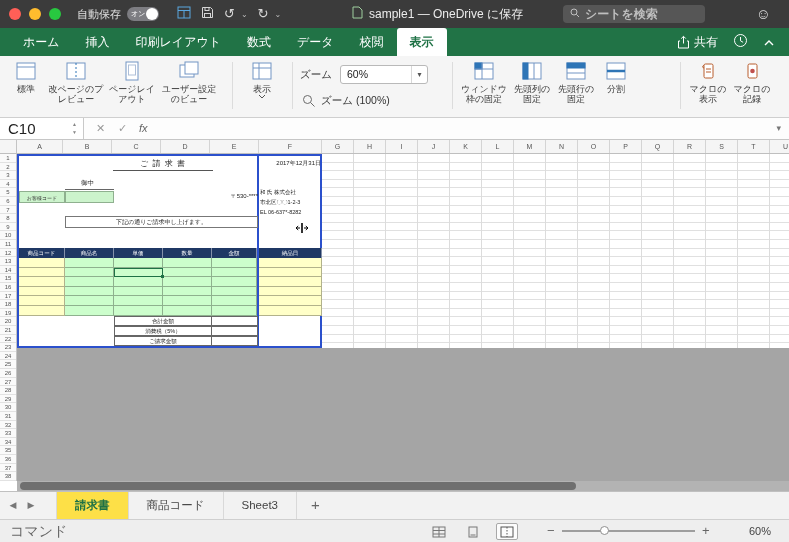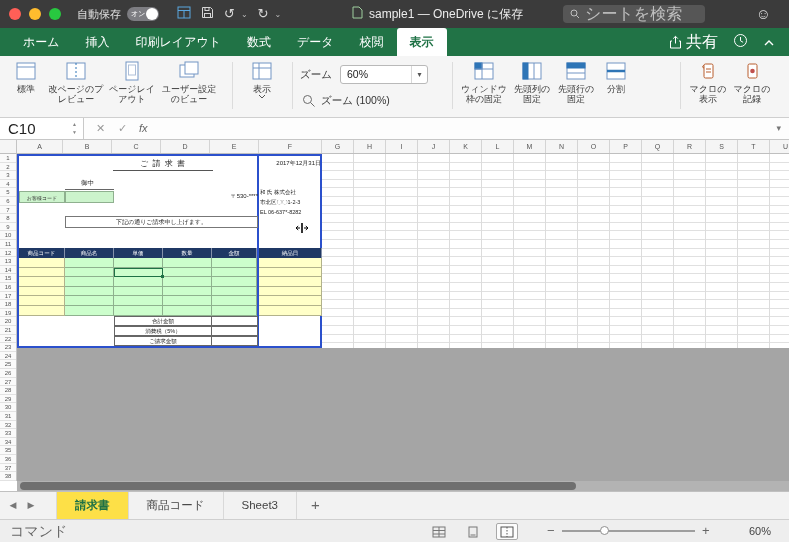--- a/index.html
+++ b/index.html
@@ -17,30 +17,30 @@
   .toggle{margin-left:6px;width:32px;height:14px;border-radius:7px;background:#7d7d82;position:relative;display:inline-block;}
   .toggle .tg-text{position:absolute;left:4px;top:0;font-size:7px;line-height:14px;color:#fff;}
   .toggle .knob{position:absolute;right:1px;top:1px;width:12px;height:12px;border-radius:50%;background:#fff;}
   .tb-icons{display:flex;align-items:center;gap:10px;margin-left:18px;}
   .tb-ic{font-size:13px;color:#d6d6d6;line-height:28px;}
   .tb-caret{font-size:8px;color:#bdbdbd;margin-left:-4px;}
   .title-wrap{position:absolute;left:352px;top:0;height:28px;display:flex;align-items:center;gap:6px;}
   .win-title{font-size:12px;color:#ececec;white-space:nowrap;}
   .search{position:absolute;right:84px;top:5px;width:142px;height:18px;border-radius:4px;
     background:rgba(255,255,255,.14);display:flex;align-items:center;gap:5px;padding:0 7px;}
-  .search span{font-size:16px;color:#bfbfbf;white-space:nowrap;}
+  .search span{font-size:12px;color:#bfbfbf;white-space:nowrap;font-weight:bold;}
   .smiley{position:absolute;right:18px;top:0;font-size:15px;color:#dedede;line-height:28px;}
 
   
   .tabbar{position:absolute;left:0;top:28px;width:789px;height:28px;background:#217346;
     display:flex;align-items:stretch;color:#fff;}
   .rtab{padding:0 13px;font-size:12px;line-height:28px;cursor:default;white-space:nowrap;}
   .rtab.active{background:#fff;color:#1e7145;font-weight:bold;border-radius:3px 3px 0 0;}
   .tabbar-right{margin-left:auto;display:flex;align-items:center;gap:15px;padding-right:14px;}
-  .share-wrap{display:flex;align-items:center;gap:4px;font-size:16px;color:#fff;}
+  .share-wrap{display:flex;align-items:center;gap:4px;font-size:12px;color:#fff;}
 
   
   .ribbon{position:absolute;left:0;top:56px;width:789px;height:62px;background:#f5f5f5;border-bottom:1px solid #cfcfcf;}
   .rdiv{position:absolute;top:6px;bottom:8px;width:1px;background:#dcdcdc;}
   .rgroup{position:absolute;top:0;height:47px;display:flex;align-items:flex-start;}
   .rbtn{display:flex;flex-direction:column;align-items:center;padding-top:5px;height:60px;
     font-size:9px;line-height:1.15;color:#3a3a3a;text-align:center;}
   .ric{margin-bottom:3px;}
   .zoom-row1{position:absolute;left:300px;top:9px;display:flex;align-items:center;gap:8px;}
   .zoom-label{font-size:10.5px;color:#333;}

